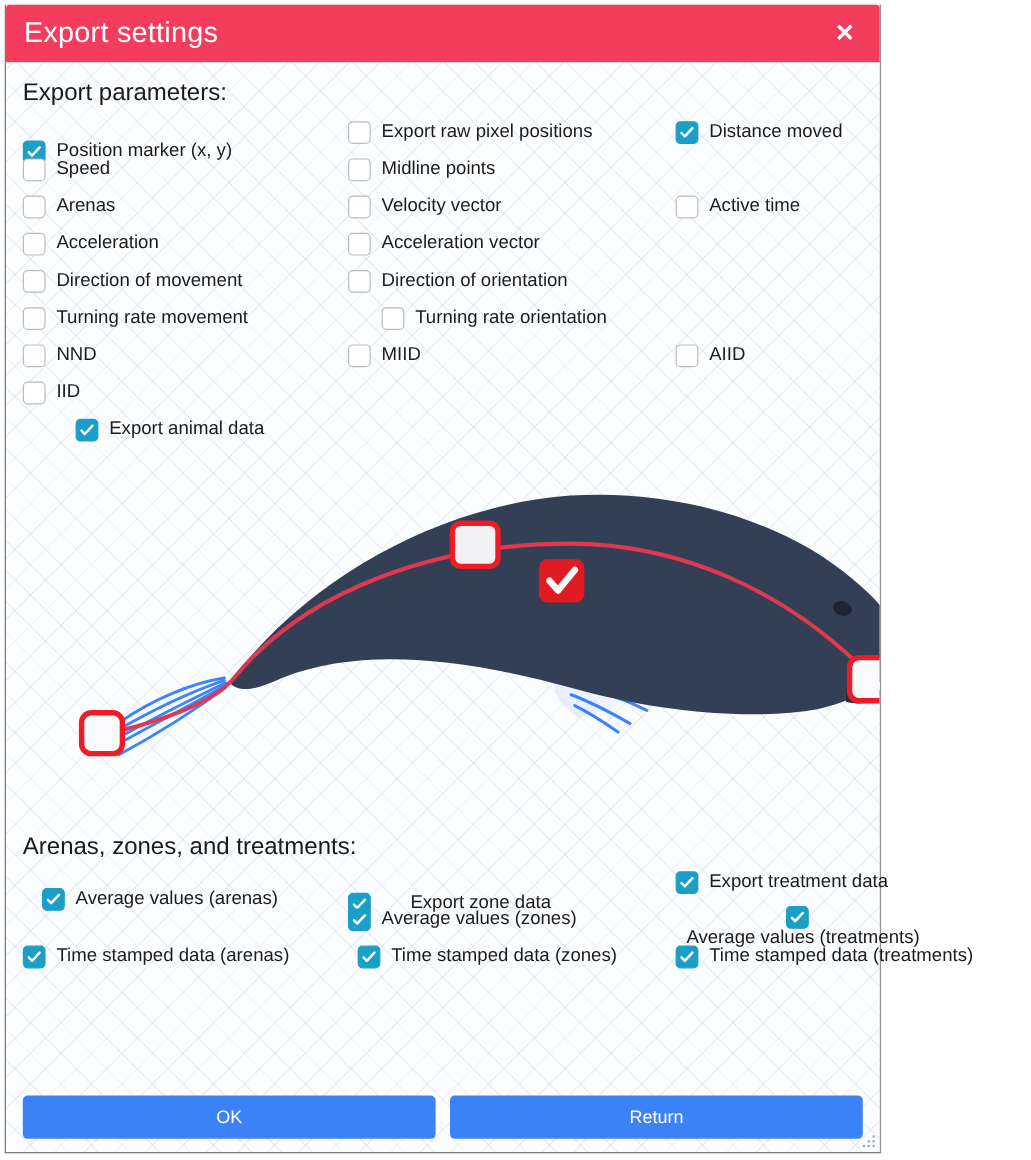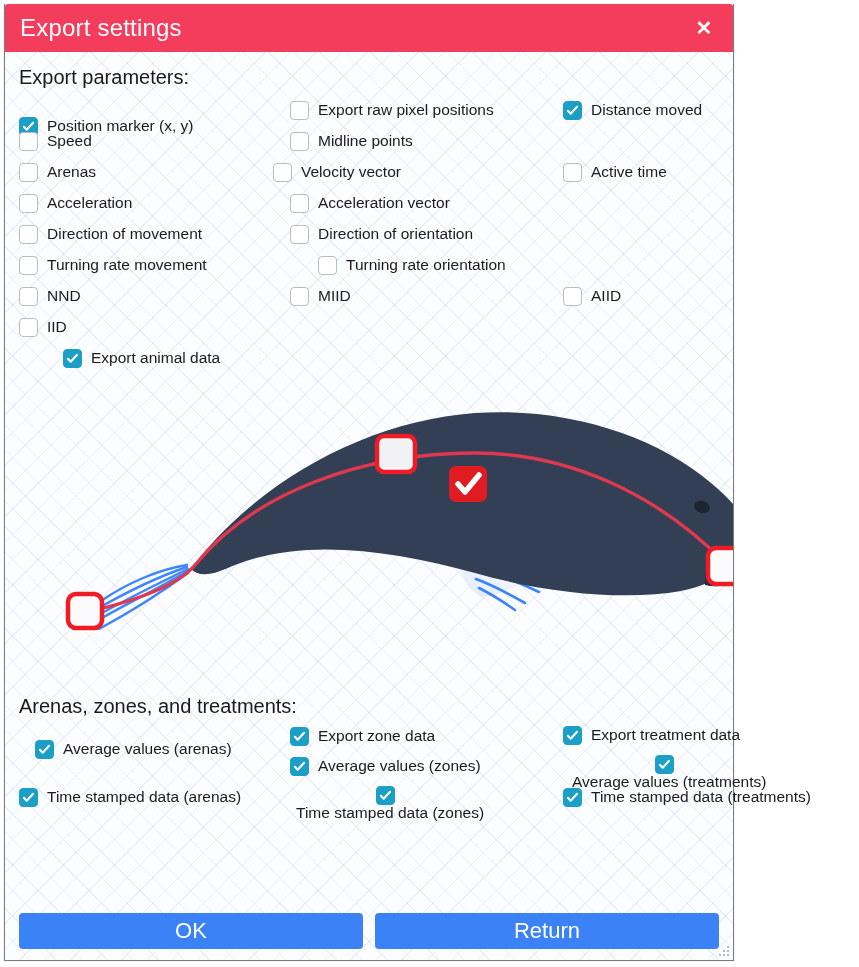--- a/index.html
+++ b/index.html
@@ -127,21 +127,21 @@
     padding:0 14px;
     gap:12px;
   }
   .btn{
     flex:1 1 0;
     height:36px;
     background:#3b82f6;
     color:#ffffff;
     border:none;border-radius:4px;
     font-family:"Liberation Sans", sans-serif;
-    font-size:22px;
+    font-size:15px;
     cursor:pointer;
     display:flex;align-items:center;justify-content:center;
   }
 
   
   #grip{
     position:absolute;right:3px;bottom:3px;
     width:12px;height:12px;
     opacity:.55;
   }
@@ -206,21 +206,21 @@
           <span class="lbl">Export animal data</span>
         </div>
         <div class="cb" style="left: 285px; top: 4px;">
           <span class="box"></span>
           <span class="lbl">Export raw pixel positions</span>
         </div>
         <div class="cb" style="left: 285px; top: 35px;">
           <span class="box"></span>
           <span class="lbl">Midline points</span>
         </div>
-        <div class="cb" style="left: 268px; top: 66px; text-align: center;">
+        <div class="cb" style="left: 285px; top: 66px; text-align: center;">
           <span class="box"></span>
           <span class="lbl">Velocity vector</span>
         </div>
         <div class="cb" style="left: 285px; top: 97px;">
           <span class="box"></span>
           <span class="lbl">Acceleration vector</span>
         </div>
         <div class="cb" style="left: 285px; top: 128px;">
           <span class="box"></span>
           <span class="lbl">Direction of orientation</span>
@@ -342,37 +342,37 @@
           <span class="lbl">Average values (arenas)</span>
         </div>
         <div class="cb on" style="left: 14px; top: 64px;">
           <span class="box">
             <svg viewBox="0 0 20 20" width="13" height="13">
               <path d="M3 10.5 l4.2 4.4 L17 4.3" fill="none" stroke="#fff" stroke-width="3.2" stroke-linecap="round" stroke-linejoin="round"></path>
             </svg>
           </span>
           <span class="lbl">Time stamped data (arenas)</span>
         </div>
-        <div class="cb on" style="left: 285px; top: 3px;">
+        <div class="cb on" style="left: 285px; top: 20px; gap: 24px;">
           <span class="box">
             <svg viewBox="0 0 20 20" width="13" height="13">
               <path d="M3 10.5 l4.2 4.4 L17 4.3" fill="none" stroke="#fff" stroke-width="3.2" stroke-linecap="round" stroke-linejoin="round"></path>
             </svg>
           </span>
           <span class="lbl">Export zone data</span>
         </div>
         <div class="cb on" style="left: 285px; top: 33px;">
           <span class="box">
             <svg viewBox="0 0 20 20" width="13" height="13">
               <path d="M3 10.5 l4.2 4.4 L17 4.3" fill="none" stroke="#fff" stroke-width="3.2" stroke-linecap="round" stroke-linejoin="round"></path>
             </svg>
           </span>
           <span class="lbl">Average values (zones)</span>
         </div>
-        <div class="cb on" style="left: 282px; top: 64px; flex-direction: column;">
+        <div class="cb on" style="left: 293px; top: 64px;">
           <span class="box">
             <svg viewBox="0 0 20 20" width="13" height="13">
               <path d="M3 10.5 l4.2 4.4 L17 4.3" fill="none" stroke="#fff" stroke-width="3.2" stroke-linecap="round" stroke-linejoin="round"></path>
             </svg>
           </span>
           <span class="lbl">Time stamped data (zones)</span>
         </div>
         <div class="cb on" style="left: 558px; top: 2px;">
           <span class="box">
             <svg viewBox="0 0 20 20" width="13" height="13">

